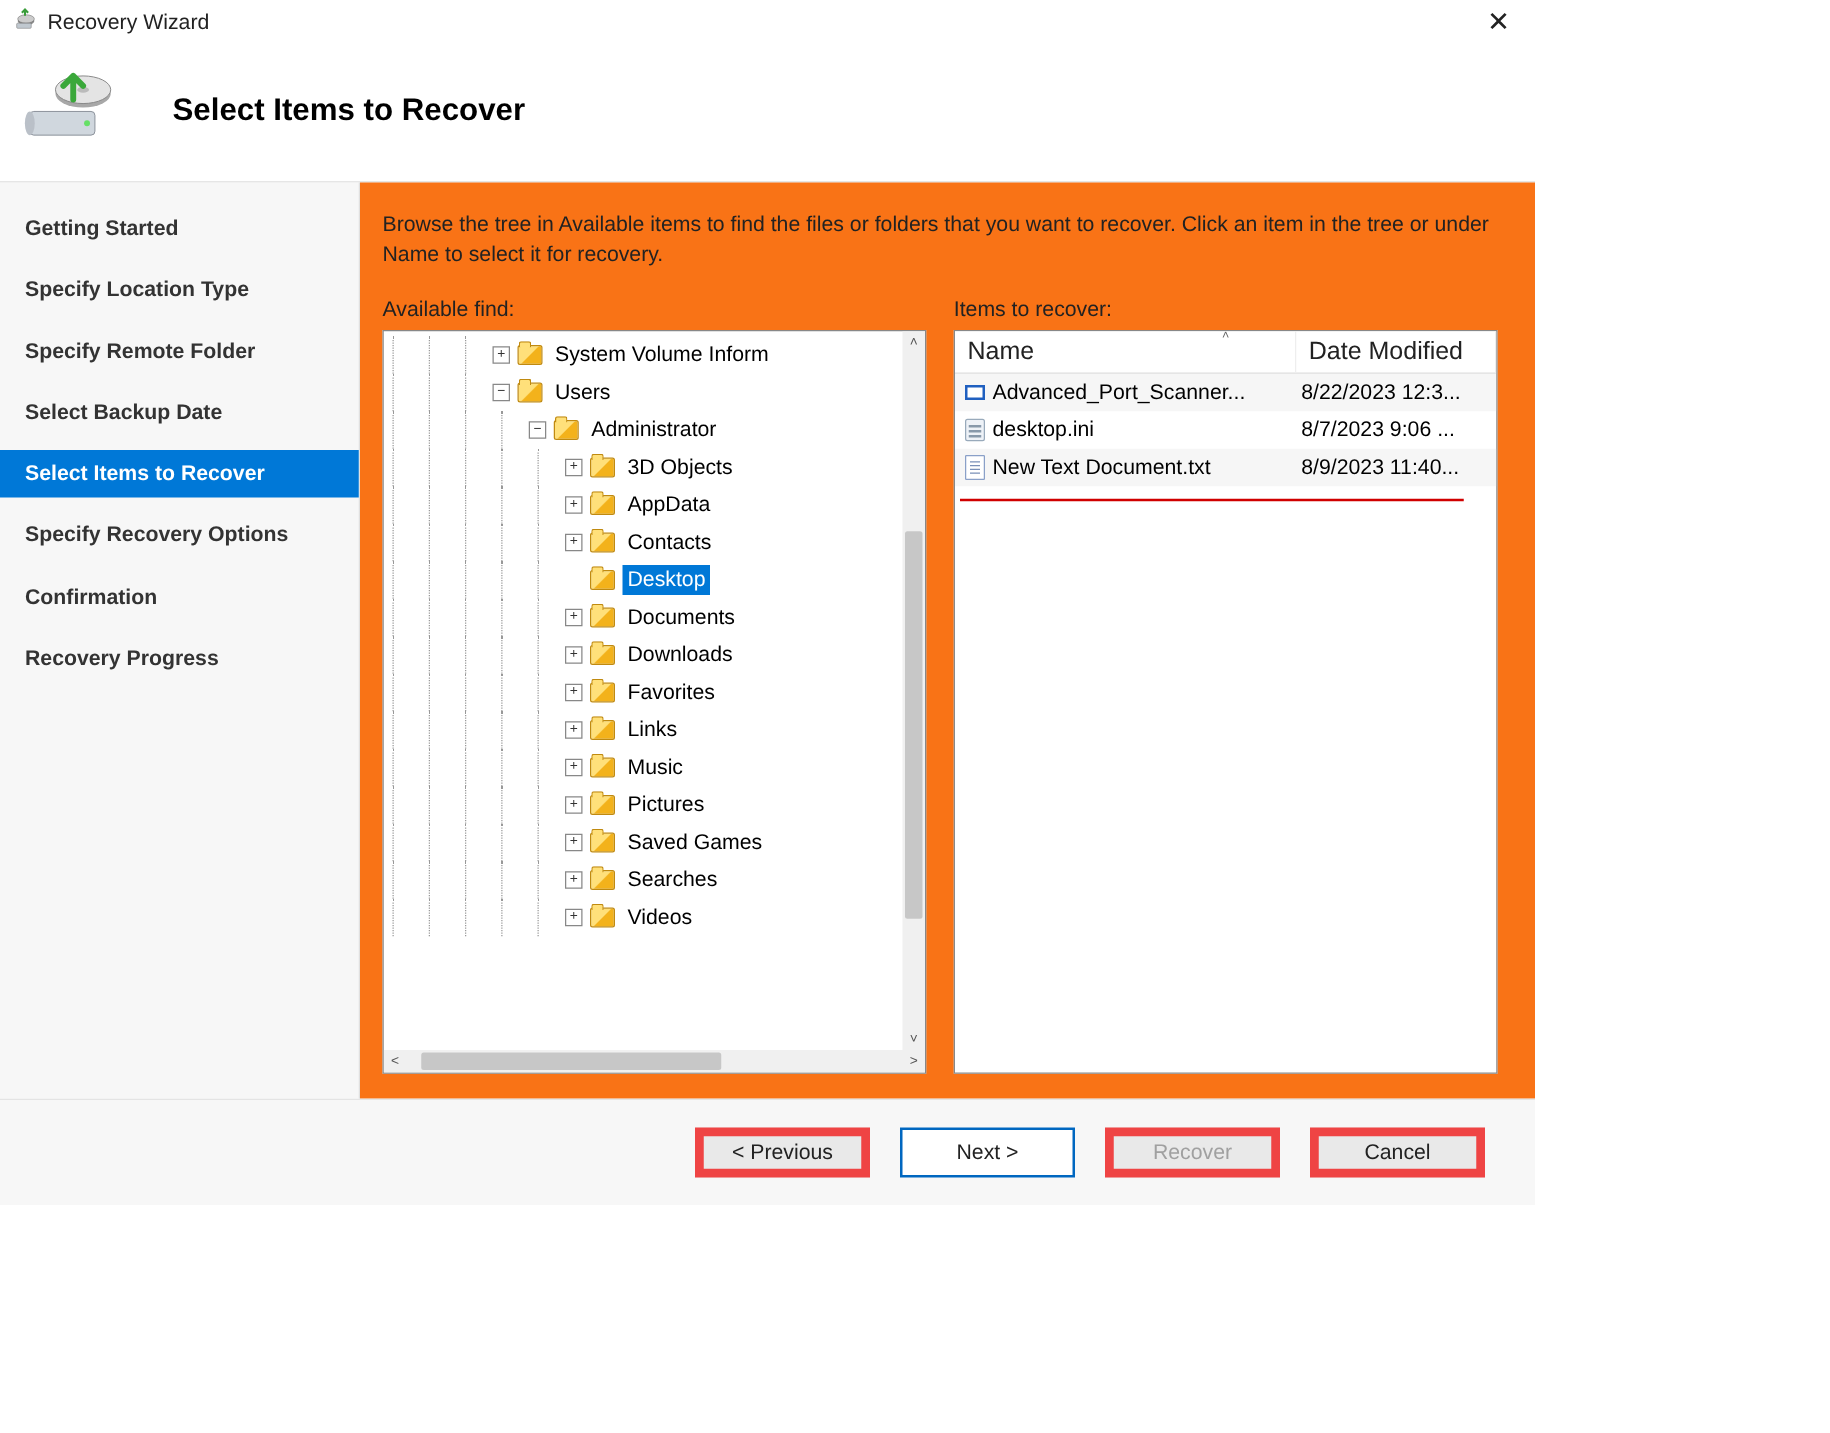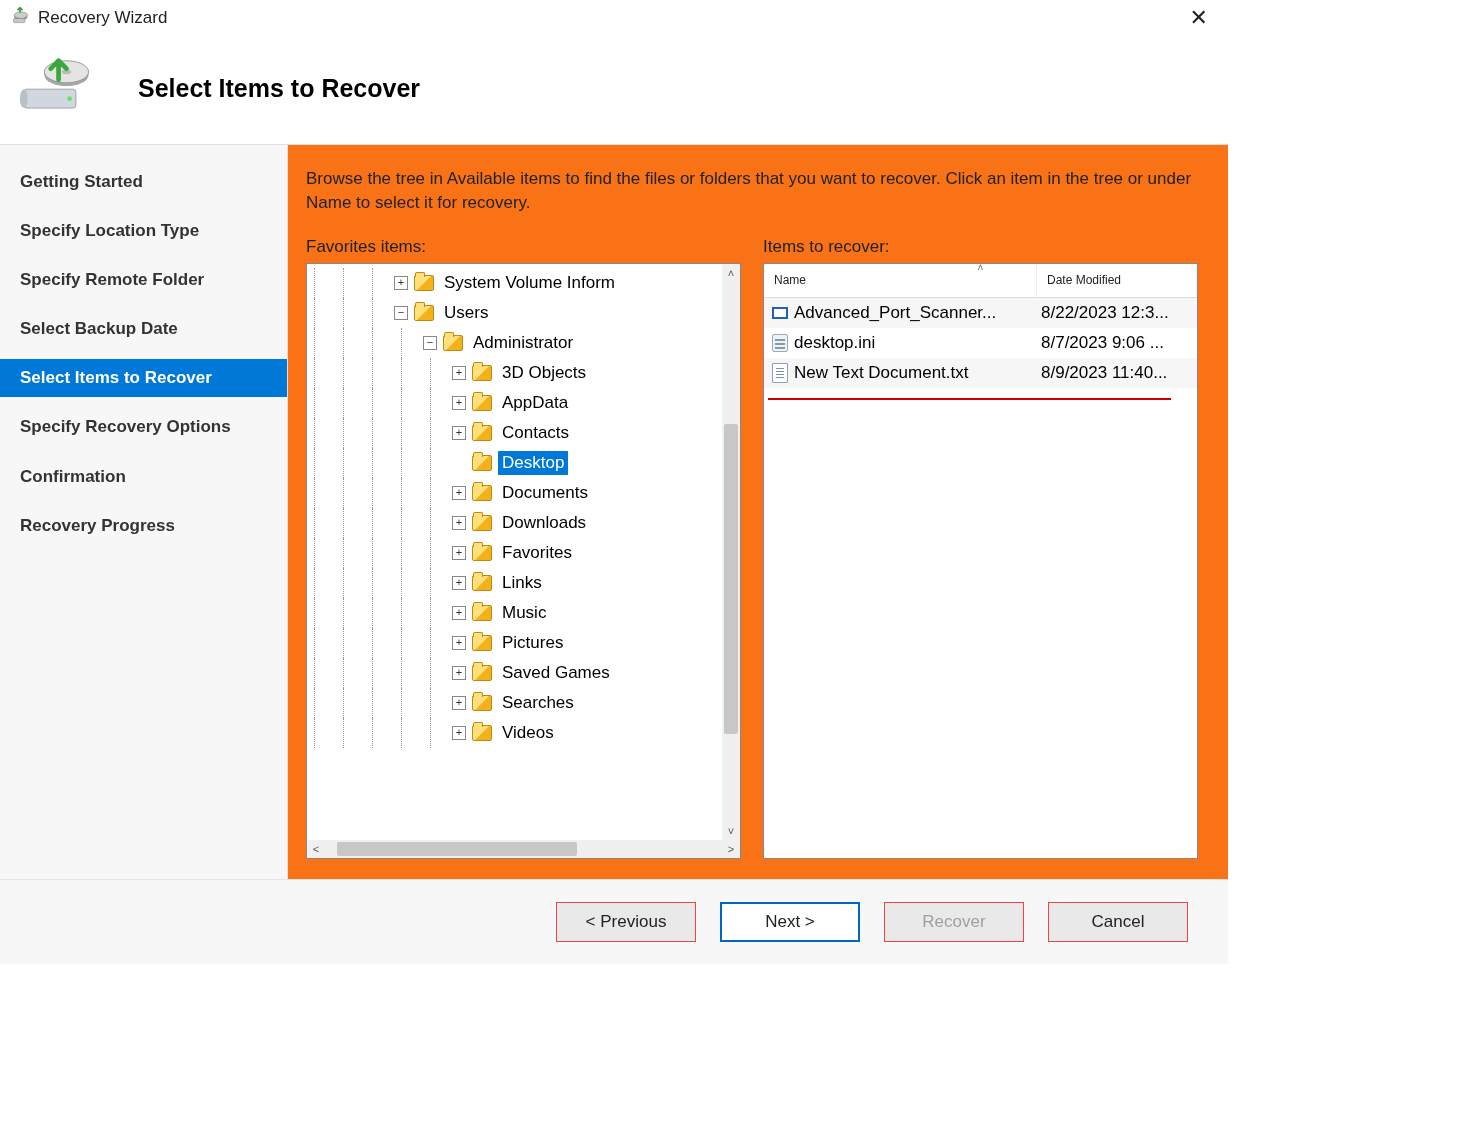--- a/index.html
+++ b/index.html
@@ -213,21 +213,21 @@
     .hscroll-arrow.right { right: 0; }
     
     .file-header {
       display: flex;
       border-bottom: 1px solid #ddd;
       background: #fff;
       height: 34px;
     }
     .file-header-col {
       padding: 7px 10px;
-      font-size: 12px;
+      font-size: 20px;
       color: #222;
       border-right: 1px solid #eee;
       display: flex;
       align-items: center;
       gap: 6px;
     }
     .col-name { flex: 1; }
     .col-date { width: 160px; }
     .sort-arrow {
       font-size: 10px;
@@ -304,21 +304,21 @@
       background: #f7f7f7;
       padding: 22px 40px;
       display: flex;
       justify-content: flex-end;
       gap: 24px;
       border-top: 1px solid #e4e4e4;
     }
     .btn {
       min-width: 140px;
       height: 40px;
-      border: 1px solid #ef4444;
+      border: 7px solid #ef4444;
       background: #e9e9e9;
       font-size: 17px;
       color: #222;
       cursor: pointer;
       display: inline-flex;
       align-items: center;
       justify-content: center;
     }
     .btn.primary {
       border: 2px solid #0067c0;
@@ -371,21 +371,21 @@
         <div class="sidebar-item">Specify Recovery Options</div>
         <div class="sidebar-item">Confirmation</div>
         <div class="sidebar-item">Recovery Progress</div>
       </div>
 
     <div class="main">
       <p class="instructions">Browse the tree in Available items to find the files or folders that you want to recover. Click an item in the tree or under Name to select it for recovery.</p>
 
       <div class="panels">
         <div class="panel">
-          <div class="panel-label">Favorites items:</div>
+          <div class="panel-label">Available find:</div>
           <div class="panel-box" style="height:510px">
             <div class="tree-scroll" style="right:18px; bottom:18px;">
               <div class="tree" id="tree">
                   <div class="tree-row">
                     <span class="tree-indent"></span>
                     <span class="tree-indent"></span>
                     <span class="tree-indent"></span>
                     <span class="tree-toggle">+</span>
                     <span class="folder-icon"></span>
                     <span class="tree-label">System Volume Inform</span>

